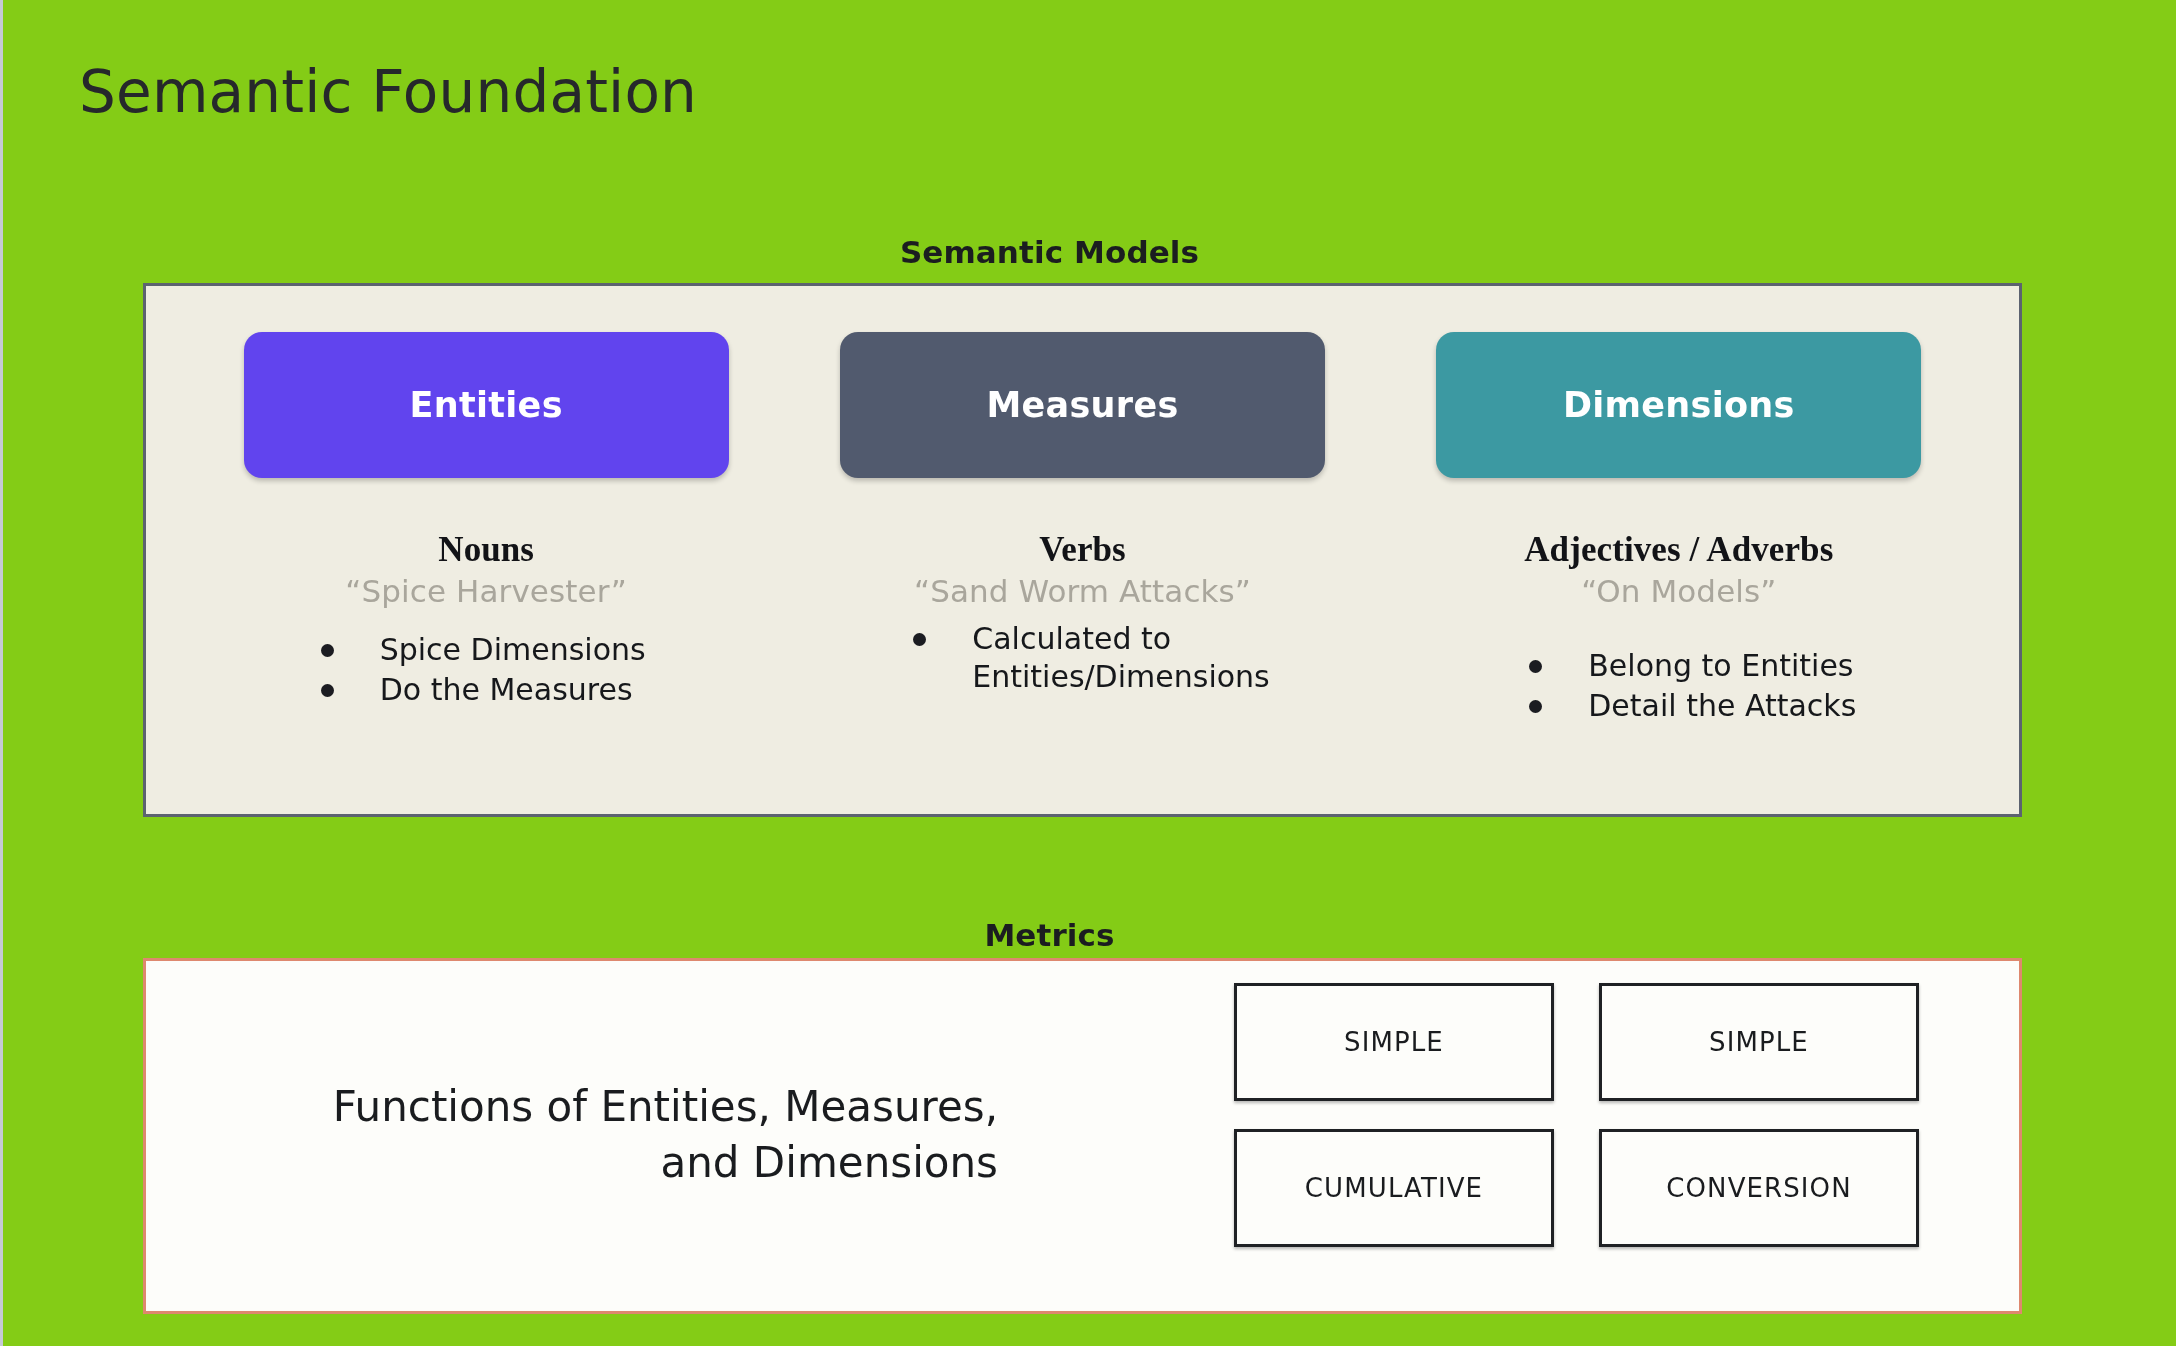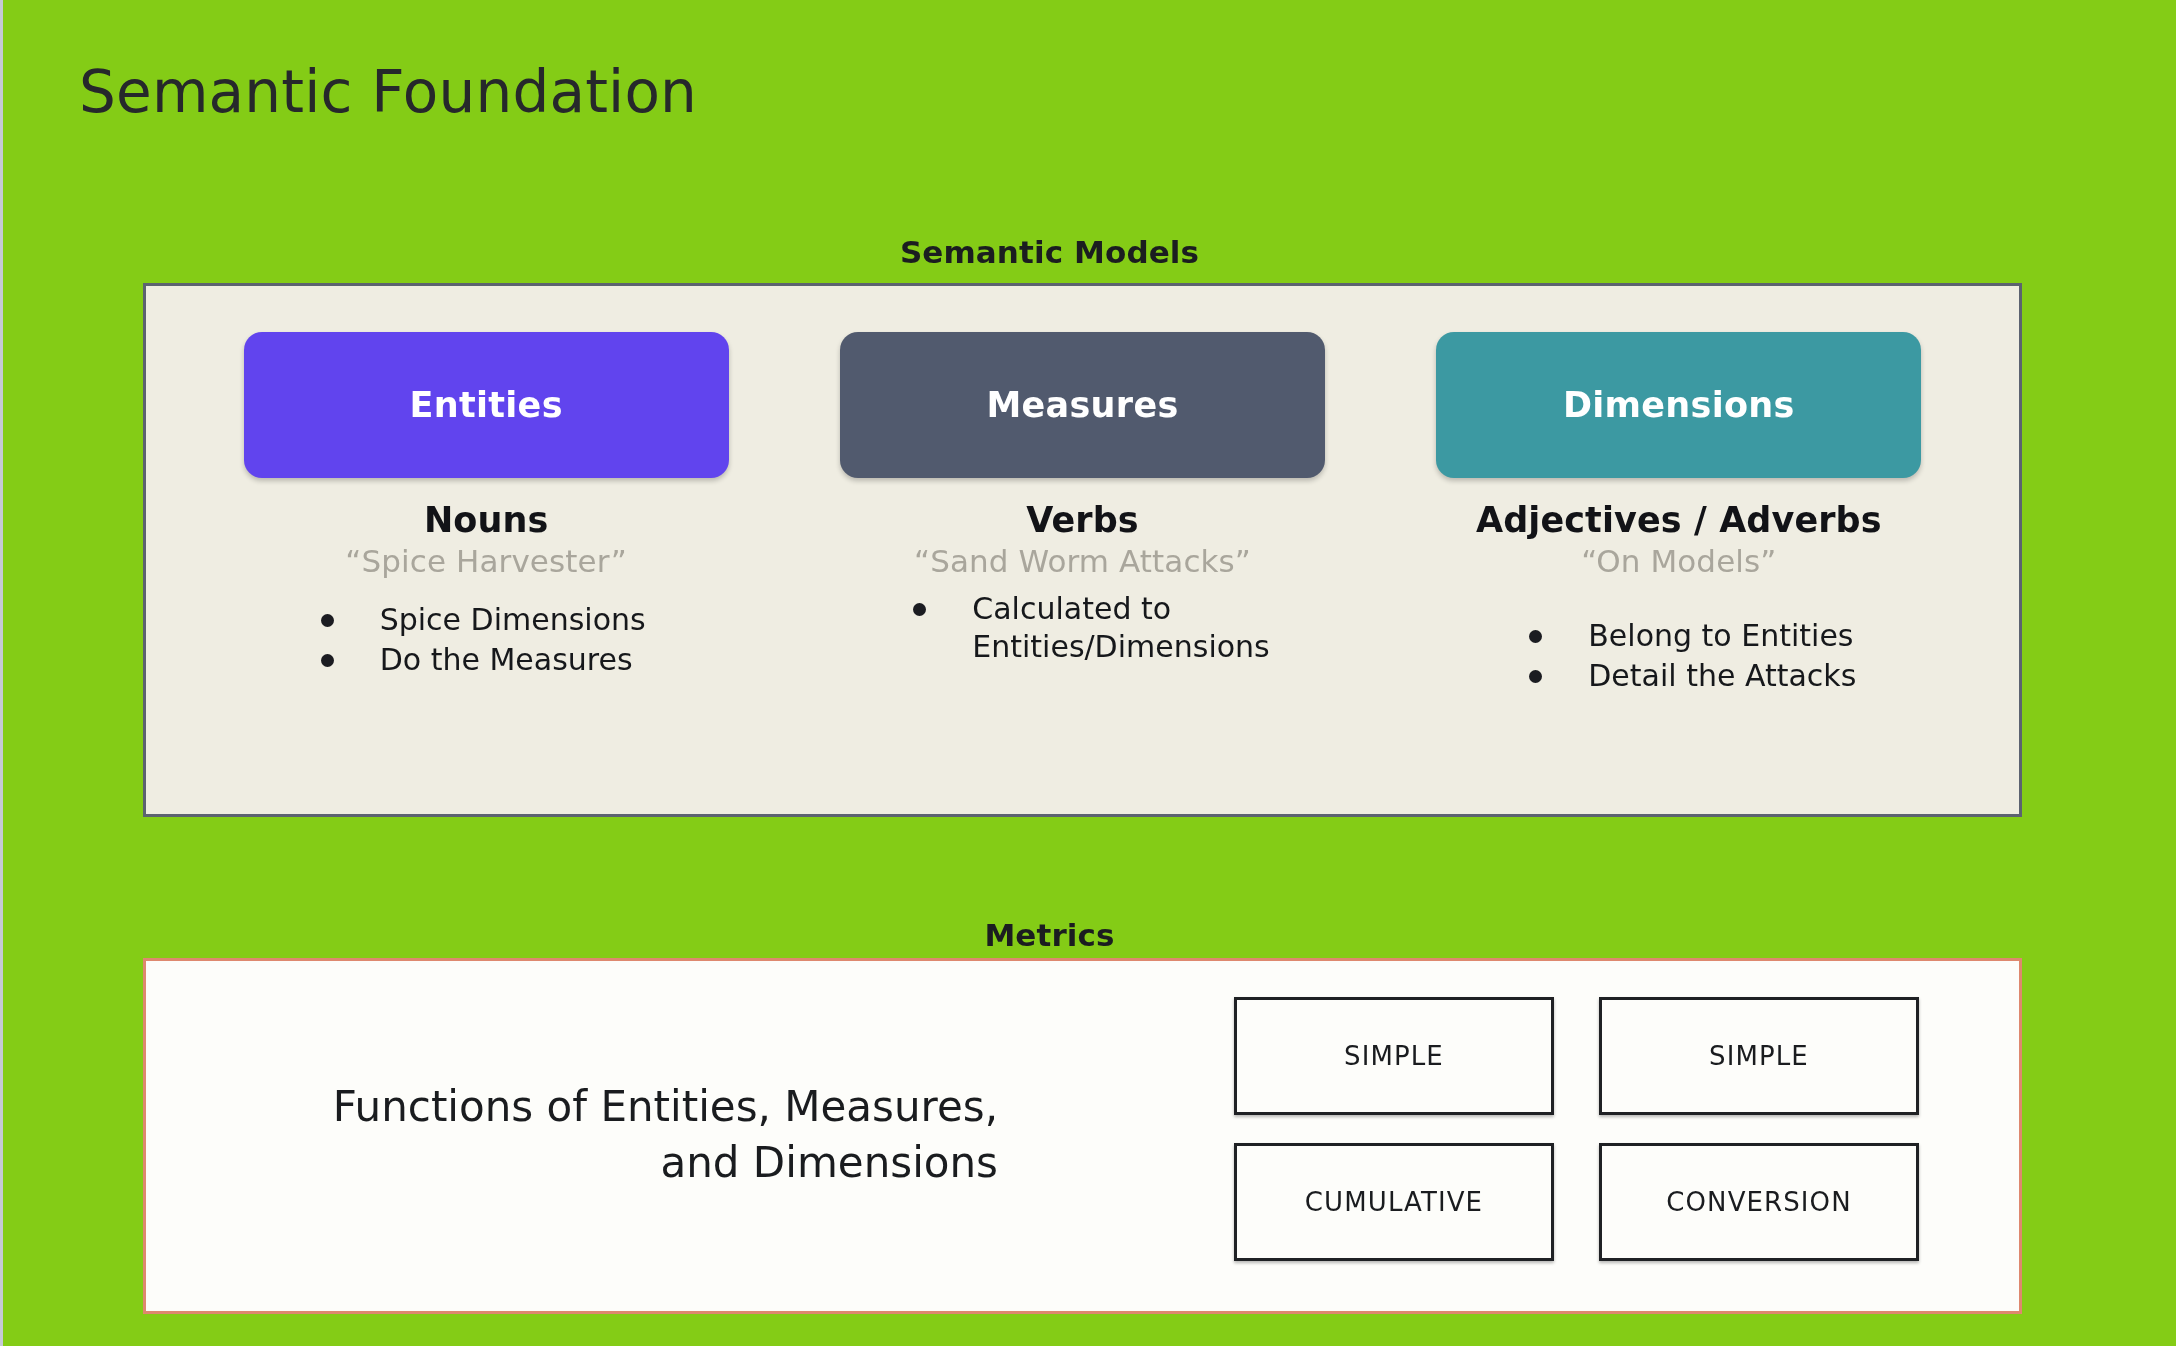--- a/index.html
+++ b/index.html
@@ -82,26 +82,27 @@
     font-size: 35px;
     font-weight: 700;
     letter-spacing: 0.3px;
     box-shadow: 0 3px 5px rgba(0,0,0,0.22);
   }
   .model-card.entities   { background: #6144EE; }
   .model-card.measures   { background: #515A6E; }
   .model-card.dimensions { background: #3C99A2; }
 
   .pos-name {
-    margin-top: 22px;
+    margin-top: 52px;
     font-size: 35px;
     font-weight: 700;
     color: #121317;
     letter-spacing: 0.1px;
     white-space: nowrap;
+    font-family: Liberation Serif, serif;
   }
 
   .pos-example {
     margin-top: 3px;
     font-size: 31px;
     font-weight: 400;
     color: #A9A69C;
     letter-spacing: 0.1px;
     white-space: nowrap;
   }
@@ -155,21 +156,21 @@
     font-size: 42px;
     line-height: 1.34;
     color: #1A1C1F;
     white-space: pre-line;
     text-align: right;
   }
 
   #metric-type-grid {
     position: absolute;
     left: 1088px;
-    top: 36px;
+    top: 22px;
     display: grid;
     grid-template-columns: 320px 320px;
     grid-template-rows: 118px 118px;
     column-gap: 45px;
     row-gap: 28px;
   }
 
   .metric-type-box {
     border: 3px solid #1F2124;
     background: #FDFDFA;

